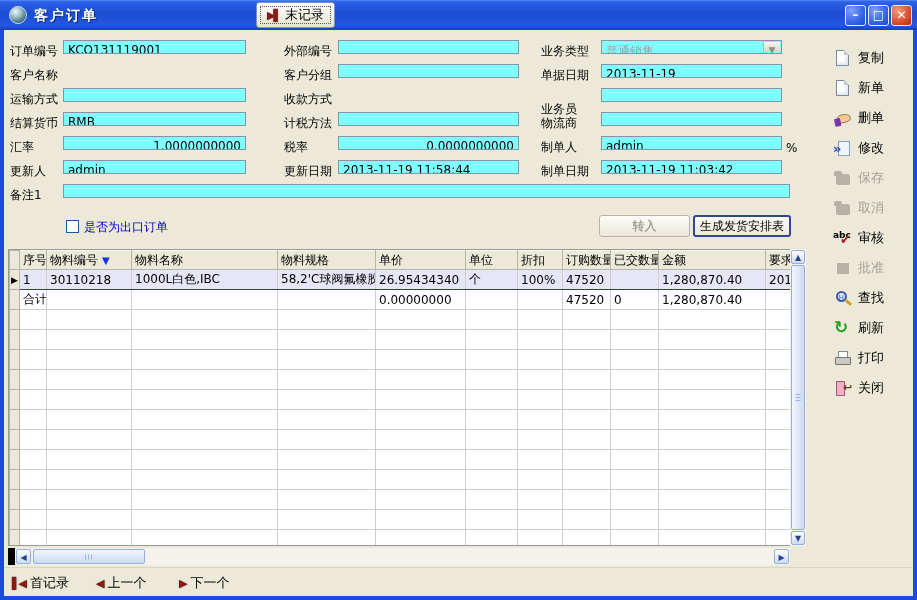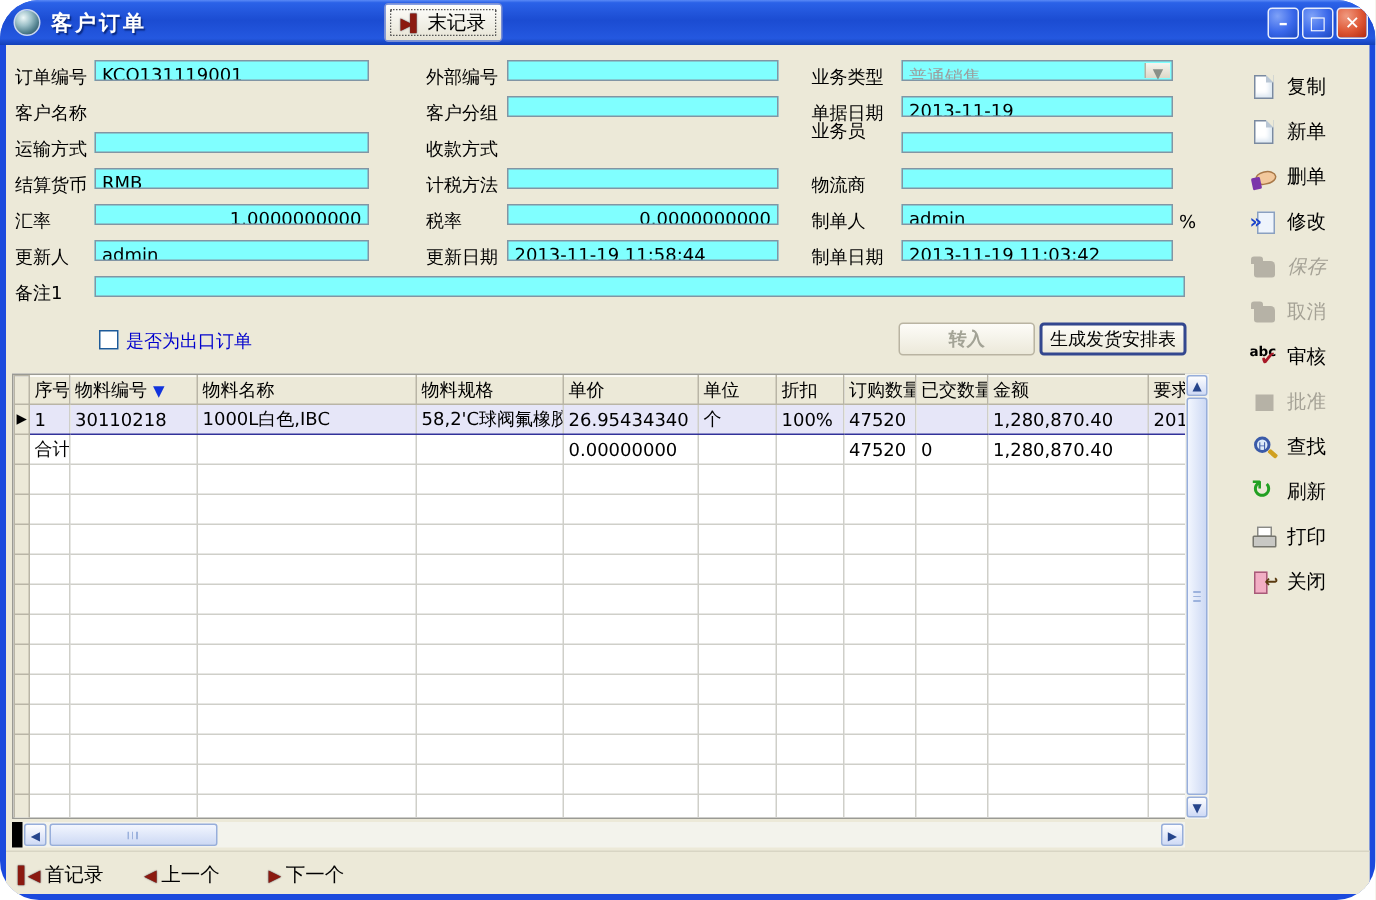--- a/index.html
+++ b/index.html
@@ -1,18 +1,18 @@
 <!DOCTYPE html>
 <html><head>
 <meta charset="utf-8">
 <style>
   * { margin:0; padding:0; box-sizing:border-box; }
   html,body { width:917px; height:600px; }
   body { font-family:"DejaVu Sans","Liberation Sans",sans-serif; font-size:12px; color:#000; }
-  .window { position:relative; width:917px; height:600px; background:#1b4add; overflow:hidden;border-radius:26px; }
+  .window { position:relative; width:917px; height:600px; background:#1b4add; overflow:hidden; }
   .titlebar { position:absolute; left:0; top:0; width:917px; height:30px;
     background:linear-gradient(180deg,#5a8af6 0%,#2b62e8 6%,#1b4cd2 45%,#2458e0 85%,#123f b8 100%);
     background:linear-gradient(180deg,#5a8af6 0%,#2b62e8 6%,#1b4cd2 45%,#2458e0 85%,#1240b8 100%); }
   .sphere-icon { position:absolute; left:9px; top:6px; width:18px; height:18px; border-radius:50%;
     background:radial-gradient(circle at 35% 30%, #eef8f8 0%, #9cc0c8 35%, #51808e 65%, #1e3d48 100%);
     border:1px solid #c9d6ee; }
   .title-text { position:absolute; left:34px; top:7px; color:#fff; font-weight:bold; font-size:14px;
     text-shadow:1px 1px 1px #09267a; letter-spacing:2px; }
   .tb-btn { position:absolute; top:5px; width:21px; height:21px; border-radius:3px; border:1px solid #e8eefc;
     color:#fff; font-size:12px; text-align:center; line-height:19px; font-weight:bold; }
@@ -144,21 +144,21 @@
   <div class="lbl" style="left:284px;top:163px;">更新日期</div>
   <div class="fld" style="left:338px;top:160px;width:181px;">2013-11-19 11:58:44</div>
 
   <div class="lbl" style="left:541px;top:43px;">业务类型</div>
   <div class="fld grey" style="left:601px;top:40px;width:181px;">
     <span>普通销售</span>
     <span class="drop-btn">▼</span>
   </div>
   <div class="lbl" style="left:541px;top:67px;">单据日期</div>
   <div class="fld" style="left:601px;top:64px;width:181px;">2013-11-19</div>
-  <div class="lbl" style="left:541px;top:79px;text-align:right;">业务员</div>
+  <div class="lbl" style="left:541px;top:101px;text-align:right;">业务员</div>
   <div class="fld" style="left:601px;top:88px;width:181px;"></div>
   <div class="lbl" style="left:541px;top:115px;">物流商</div>
   <div class="fld" style="left:601px;top:112px;width:181px;"></div>
   <div class="lbl" style="left:541px;top:139px;">制单人</div>
   <div class="fld" style="left:601px;top:136px;width:181px;">admin</div>
   <div class="pct" style="left:786px;top:141px;">%</div>
   <div class="lbl" style="left:541px;top:163px;">制单日期</div>
   <div class="fld" style="left:601px;top:160px;width:181px;">2013-11-19 11:03:42</div>
 
   <div class="chk" style="left:66px;top:220px;"></div>
@@ -451,21 +451,21 @@
       </span>
     <span>删单</span>
   </div>
   <div class="side-btn" style="top:135px;">
     <span class="ico">
         <span class="mod-pg"></span>
         <span class="mod-ar">»</span>
       </span>
     <span>修改</span>
   </div>
-  <div class="side-btn disabled" style="top:165px;font-style:italic;">
+  <div class="side-btn disabled" style="top:165px;">
     <span class="ico">
         <span class="fold-grey"></span>
       </span>
     <span>保存</span>
   </div>
   <div class="side-btn disabled" style="top:195px;">
     <span class="ico">
         <span class="fold-grey"></span>
       </span>
     <span>取消</span>

